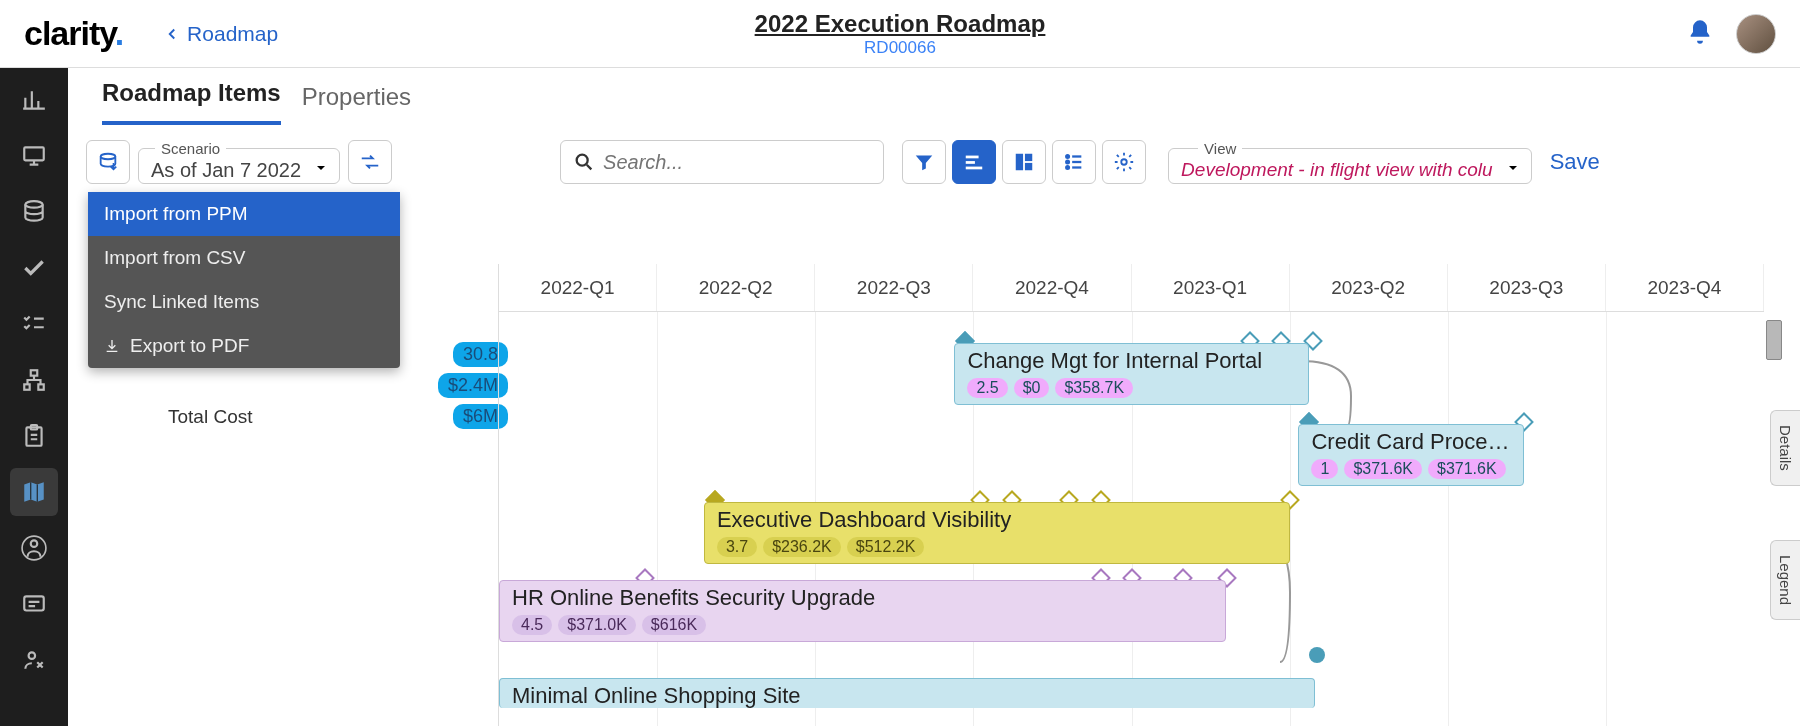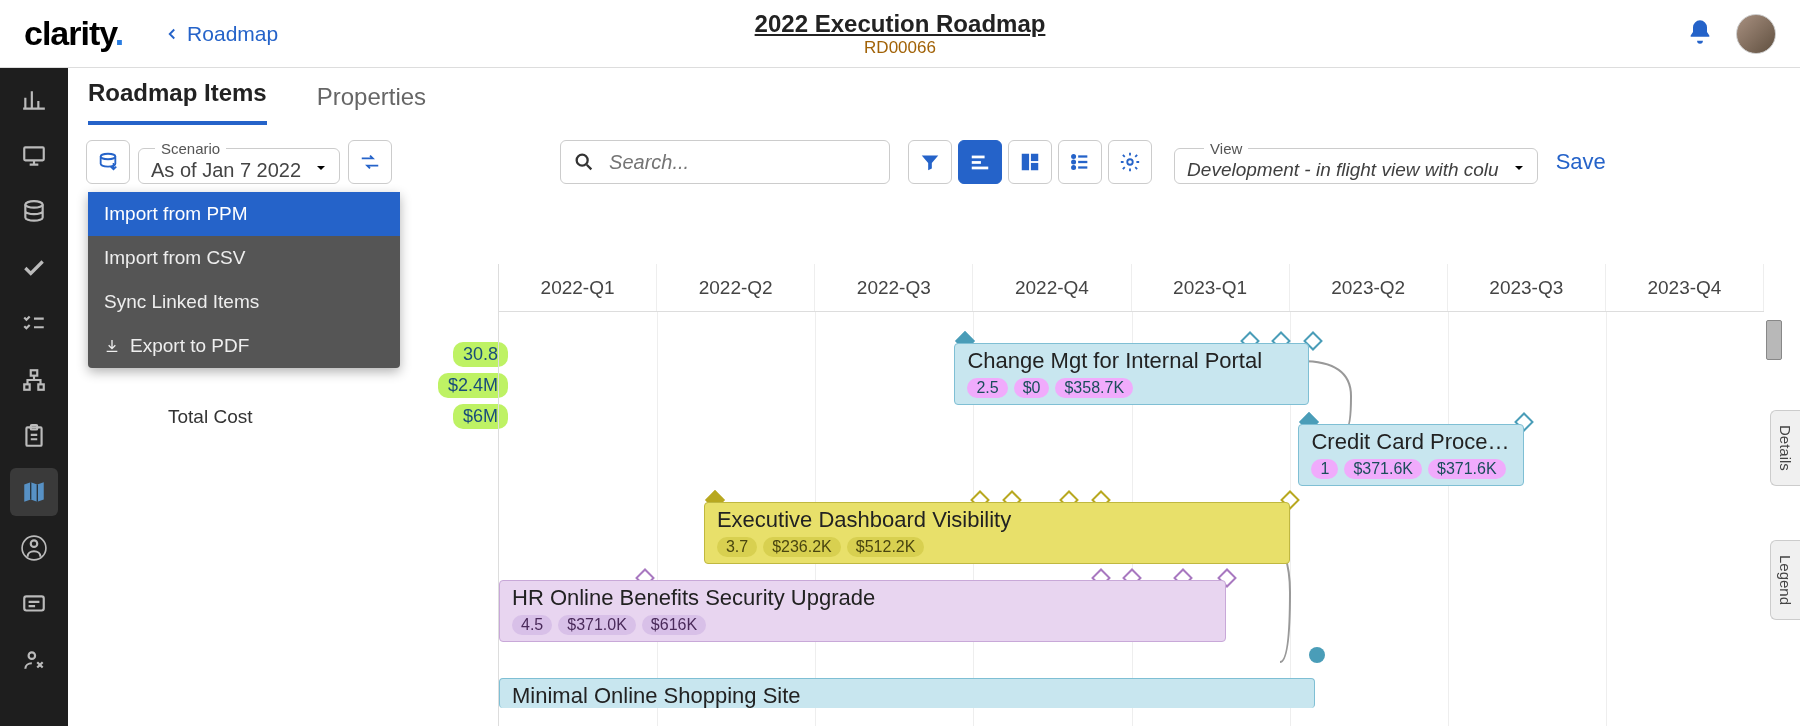--- a/index.html
+++ b/index.html
@@ -6,72 +6,72 @@
 html, body { width: 1800px; height: 726px; overflow: hidden; background: #fff; }
 
 
 .topbar { height: 68px; border-bottom: 1px solid #ddd; display: flex; align-items: center; padding: 0 24px; }
 .logo { font-size: 34px; font-weight: 700; letter-spacing: -1px; color: #000; }
 .logo .dot { color: #2a7de1; }
 .backlink { display: flex; align-items: center; gap: 6px; margin-left: 40px; color: #2563c9; font-size: 21px; cursor: pointer; }
 .backlink svg { width: 18px; height: 18px; }
 .title-block { position: absolute; left: 50%; transform: translateX(-50%); text-align: center; }
 .title-main { font-size: 24px; font-weight: 600; color: #222; text-decoration: underline; }
-.title-sub { font-size: 17px; color: #a16207; }
+.title-sub { font-size: 17px; color: #3b82f6; }
 .topright { margin-left: auto; display: flex; align-items: center; gap: 22px; }
 .bell { color: #2563c9; }
 .avatar { width: 40px; height: 40px; border-radius: 50%; background: linear-gradient(135deg,#a89080,#605040); border: 1px solid #ccc; }
 
 
 .leftrail { position: absolute; left: 0; top: 68px; bottom: 0; width: 68px; background: #1e1e1e; display: flex; flex-direction: column; align-items: center; padding-top: 4px; }
 .rail-item { width: 48px; height: 48px; margin: 4px 0; display: flex; align-items: center; justify-content: center; border-radius: 6px; color: #bbb; cursor: pointer; }
 .rail-item.active { background: #3a3a3a; color: #5b9bd5; }
 .rail-item svg { width: 26px; height: 26px; }
 
 
 .content { position: absolute; left: 68px; right: 0; top: 68px; bottom: 0; background: #fff; }
 
 
-.tabs { height: 58px; display: flex; align-items: flex-end; padding-left: 20px; gap: 50px; border-bottom: 1px solid transparent; }
+.tabs { height: 58px; display: flex; align-items: flex-end; padding-left: 20px; gap: 21px; border-bottom: 1px solid transparent; margin-left: 14px; }
 .tab { font-size: 24px; color: #666; padding-bottom: 14px; cursor: pointer; }
 .tab.active { color: #222; font-weight: 600; border-bottom: 4px solid #2563c9; }
 
 
 .toolbar { height: 56px; display: flex; align-items: center; gap: 8px; padding: 0 18px; margin-top: 8px; }
 .btn { height: 44px; border: 1px solid #ccc; border-radius: 6px; background: #fff; display: flex; align-items: center; justify-content: center; padding: 0 10px; cursor: pointer; }
 .btn svg { width: 22px; height: 22px; }
 .btn.blue-active { background: #2563c9; color: #fff; border-color: #2563c9; }
 .btn.icononly { width: 44px; padding: 0; }
 .btn.blue-text { color: #2563c9; }
 .toolbar .save { border: none; color: #2563c9; font-size: 22px; font-weight: 500; padding: 0 10px; cursor: pointer; }
 
 fieldset.scenario { position: relative; border: 1px solid #ccc; border-radius: 6px; height: 44px; display: flex; align-items: center; padding: 0 38px 0 12px; }
 fieldset.scenario legend { font-size: 15px; color: #555; padding: 0 6px; margin-left: 4px; }
 fieldset.scenario .val { font-size: 20px; color: #444; }
 fieldset.scenario .caret { position: absolute; right: 10px; top: 50%; transform: translateY(-50%); }
 
-.search { flex: 0 0 300px; height: 44px; border: 1px solid #ccc; border-radius: 6px; display: flex; align-items: center; padding: 0 12px; gap: 14px; color: #666; margin-left: 160px; }
+.search { flex: 0 0 300px; height: 44px; border: 1px solid #ccc; border-radius: 6px; display: flex; align-items: center; padding: 0 12px; gap: 8px; color: #666; margin-left: 160px; }
 .search input { border: none; outline: none; font-size: 20px; flex: 1; font-style: italic; color: #666; }
 
 .viewgroup { margin-left: 10px; display: flex; gap: 6px; }
 
 fieldset.view { position: relative; border: 1px solid #ccc; border-radius: 6px; height: 44px; display: flex; align-items: center; padding: 0 38px 0 12px; width: 340px; margin-left: 14px; }
 fieldset.view legend { font-size: 15px; color: #555; padding: 0 6px; margin-left: 17px; }
-fieldset.view .val { font-size: 19px; font-style: italic; color: #404040; white-space: nowrap; overflow: hidden; text-overflow: clip; }
+fieldset.view .val { font-size: 19px; font-style: italic; color: #be185d; white-space: nowrap; overflow: hidden; text-overflow: clip; }
 fieldset.view .caret { position: absolute; right: 10px; top: 50%; transform: translateY(-50%); }
 
 
 .dropdown { position: absolute; left: 88px; top: 192px; width: 312px; background: #555; border-radius: 0 0 4px 4px; box-shadow: 0 4px 12px rgba(0,0,0,0.3); z-index: 100; }
 .dropdown .item { padding: 11px 16px; color: #eee; font-size: 19px; cursor: pointer; display: flex; align-items: center; gap: 10px; }
 .dropdown .item.sel { background: #2563c9; color: #fff; }
 
 
 .summary { position: absolute; left: 100px; top: 268px; font-size: 19px; color: #333; }
 .summary .row { display: flex; align-items: center; justify-content: space-between; width: 340px; margin: 6px 0; }
-.summary .badge { background: #bef264; color: #1a4d7a; padding: 2px 10px; border-radius: 10px; font-size: 18px; font-weight: 500; }
+.summary .badge { background: #0ea5e9; color: #1a4d7a; padding: 2px 10px; border-radius: 10px; font-size: 18px; font-weight: 500; }
 
 
 .timeline-wrap { position: absolute; left: 430px; right: 36px; top: 196px; bottom: 0; border-left: 1px solid #ddd; overflow: hidden; }
 .quarters { height: 48px; display: flex; border-bottom: 1px solid #ddd; }
 .qcell { flex: 1; border-right: 1px solid #eee; display: flex; align-items: center; justify-content: center; font-size: 19px; color: #444; font-weight: 500; }
 .timeline-body { position: absolute; left: 0; right: 0; top: 48px; bottom: 0; }
 .timeline-body .vline { position: absolute; top: 0; bottom: 0; width: 1px; background: #eee; }
 
 
 .bar { position: absolute; border-radius: 4px; padding: 4px 8px 6px 12px; overflow: visible; }

